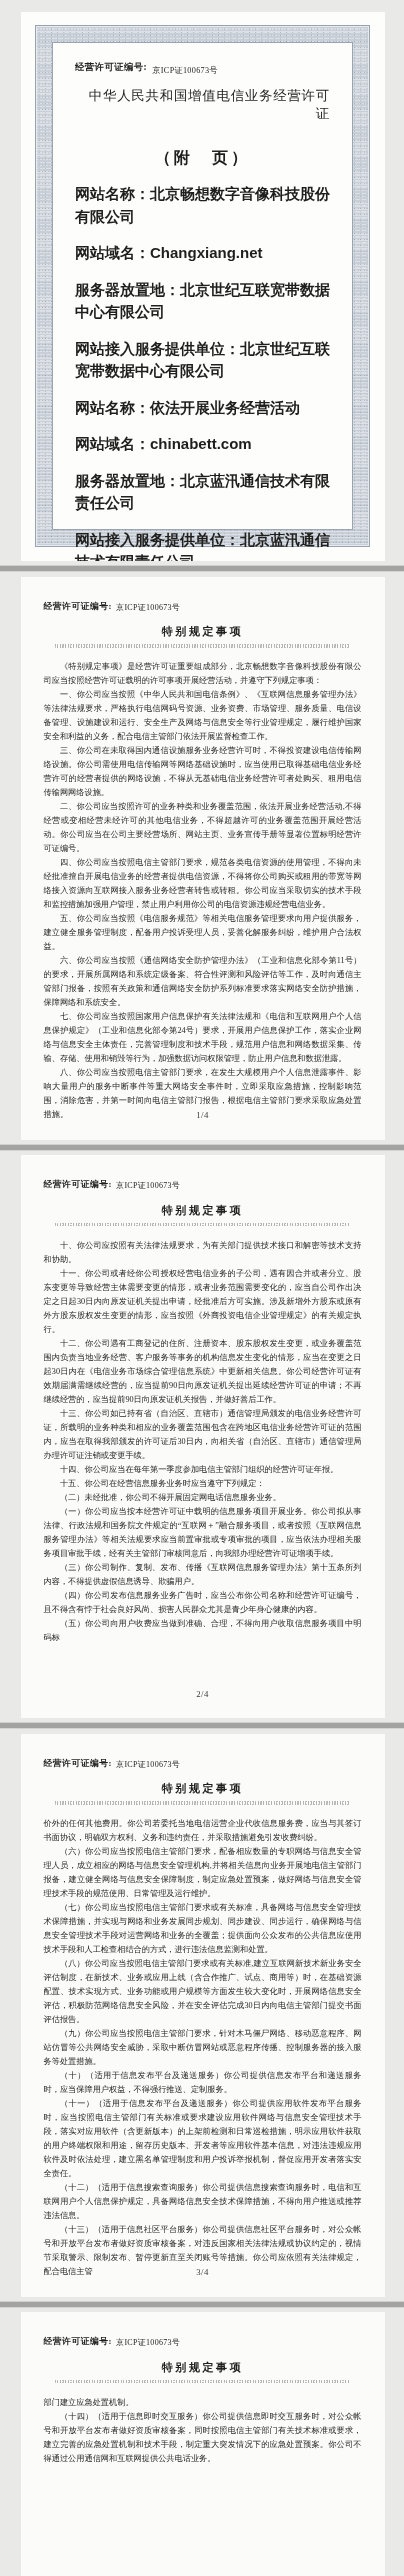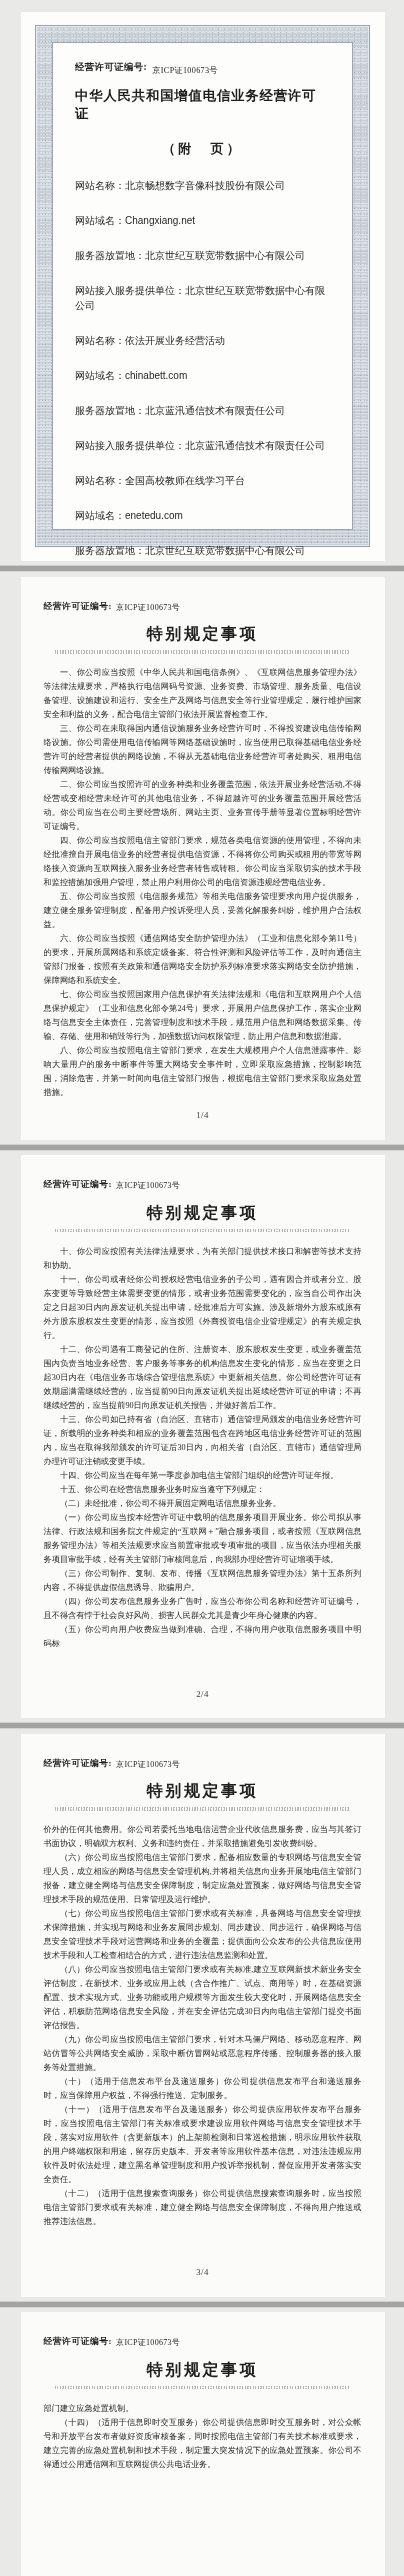--- a/index.html
+++ b/index.html
@@ -55,64 +55,64 @@
     font-weight:400;
     font-size:8.2px;
     letter-spacing:0.3px;
     position:relative;
     top:3.6px;
     left:5.2px;
   }
   .cert-title{
     margin:13.4px 0 0;
     font-size:13.4px;
-    font-weight:700;
-    text-align:left;
+    font-weight:400;
+    text-align:right;
     letter-spacing:0.8px;
   }
   .cert-subtitle{
-    margin-top:17px;
-    font-size:13px;
+    margin-top:25px;
+    font-size:16px;
     font-weight:700;
     text-align:center;
     letter-spacing:3.1px;
   }
   .cert-intro{
     margin:27px 0 5.2px;
     font-family:"Liberation Sans","DejaVu Sans",sans-serif;
     font-size:9.8px;
     font-weight:600;
     line-height:1.65;
   }
   .entry{
-    margin:20px 0 0;
+    margin:14px 0 0;
     font-family:"Liberation Sans","DejaVu Sans",sans-serif;
-    font-size:10px;
-    font-weight:400;
+    font-size:15px;
+    font-weight:700;
     line-height:1.5;
   }
 
   
   .page-sp{height:563px;padding:24px 23px 0;}
   .sp-header{
     font-size:8.8px;
     font-weight:700;
     letter-spacing:0.5px;
   }
   .sp-header .sp-no-value{
     font-weight:400;
     font-size:8px;
     position:relative;
     top:1px;
     left:4.1px;
     letter-spacing:0.3px;
   }
   .sp-title{
     margin:11.3px 0 0;
-    font-size:16px;
+    font-size:11px;
     font-weight:700;
     text-align:center;
     letter-spacing:2.6px;
   }
   .wavy-rule{
     height:3.6px;
     width:93%;
     margin:5.2px auto 12.4px;
     background:
       repeating-linear-gradient(100deg,#9b9b97 0 0.9px,transparent 0.9px 2.6px),
@@ -173,20 +173,21 @@
 
   <div class="page-gap"></div>
 
   <div class="page page-sp">
     <div class="sp-header">
       <span>经营许可证编号:</span><span class="sp-no-value">京ICP证100673号</span>
     </div>
     <h2 class="sp-title">特别规定事项</h2>
     <div class="wavy-rule"></div>
     <div class="sp-body">
+      <p>《特别规定事项》是经营许可证重要组成部分，北京畅想数字音像科技股份有限公司应当按照经营许可证载明的许可事项开展经营活动，并遵守下列规定事项：</p>
       <p>一、你公司应当按照《中华人民共和国电信条例》、《互联网信息服务管理办法》等法律法规要求，严格执行电信网码号资源、业务资费、市场管理、服务质量、电信设备管理、设施建设和运行、安全生产及网络与信息安全等行业管理规定，履行维护国家安全和利益的义务，配合电信主管部门依法开展监督检查工作。</p>
       <p>三、你公司在未取得国内通信设施服务业务经营许可时，不得投资建设电信传输网络设施。你公司需使用电信传输网等网络基础设施时，应当使用已取得基础电信业务经营许可的经营者提供的网络设施，不得从无基础电信业务经营许可者处购买、租用电信传输网网络设施。</p>
       <p>二、你公司应当按照许可的业务种类和业务覆盖范围，依法开展业务经营活动,不得经营或变相经营未经许可的其他电信业务，不得超越许可的业务覆盖范围开展经营活动。你公司应当在公司主要经营场所、网站主页、业务宣传手册等显著位置标明经营许可证编号。</p>
       <p>四、你公司应当按照电信主管部门要求，规范各类电信资源的使用管理，不得向未经批准擅自开展电信业务的经营者提供电信资源，不得将你公司购买或租用的带宽等网络接入资源向互联网接入服务业务经营者转售或转租。你公司应当采取切实的技术手段和监控措施加强用户管理，禁止用户利用你公司的电信资源违规经营电信业务。</p>
       <p>五、你公司应当按照《电信服务规范》等相关电信服务管理要求向用户提供服务，建立健全服务管理制度，配备用户投诉受理人员，妥善化解服务纠纷，维护用户合法权益。</p>
       <p>六、你公司应当按照《通信网络安全防护管理办法》（工业和信息化部令第11号）的要求，开展所属网络和系统定级备案、符合性评测和风险评估等工作，及时向通信主管部门报备，按照有关政策和通信网络安全防护系列标准要求落实网络安全防护措施，保障网络和系统安全。</p>
       <p>七、你公司应当按照国家用户信息保护有关法律法规和《电信和互联网用户个人信息保护规定》（工业和信息化部令第24号）要求，开展用户信息保护工作，落实企业网络与信息安全主体责任，完善管理制度和技术手段，规范用户信息和网络数据采集、传输、存储、使用和销毁等行为，加强数据访问权限管理，防止用户信息和数据泄露。</p>
       <p>八、你公司应当按照电信主管部门要求，在发生大规模用户个人信息泄露事件、影响大量用户的服务中断事件等重大网络安全事件时，立即采取应急措施，控制影响范围，消除危害，并第一时间向电信主管部门报告，根据电信主管部门要求采取应急处置措施。</p>
     </div>
     <div class="sp-pageno">1/4</div>
@@ -225,21 +226,22 @@
     <h2 class="sp-title">特别规定事项</h2>
     <div class="wavy-rule"></div>
     <div class="sp-body">
       <p class="cont">价外的任何其他费用。你公司若委托当地电信运营企业代收信息服务费，应当与其签订书面协议，明确双方权利、义务和违约责任，并采取措施避免引发收费纠纷。</p>
       <p>（六）你公司应当按照电信主管部门要求，配备相应数量的专职网络与信息安全管理人员，成立相应的网络与信息安全管理机构,并将相关信息向业务开展地电信主管部门报备，建立健全网络与信息安全保障制度，制定应急处置预案，做好网络与信息安全管理技术手段的规范使用、日常管理及运行维护。</p>
       <p>（七）你公司应当按照电信主管部门要求或有关标准，具备网络与信息安全管理技术保障措施，并实现与网络和业务发展同步规划、同步建设、同步运行，确保网络与信息安全管理技术手段对运营网络和业务的全覆盖；提供面向公众发布的公共信息应使用技术手段和人工检查相结合的方式，进行违法信息监测和处置。</p>
       <p>（八）你公司应当按照电信主管部门要求或有关标准,建立互联网新技术新业务安全评估制度，在新技术、业务或应用上线（含合作推广、试点、商用等）时，在基础资源配置、技术实现方式、业务功能或用户规模等方面发生较大变化时，开展网络信息安全评估，积极防范网络信息安全风险，并在安全评估完成30日内向电信主管部门提交书面评估报告。</p>
       <p>（九）你公司应当按照电信主管部门要求，针对木马僵尸网络、移动恶意程序、网站仿冒等公共网络安全威胁，采取中断仿冒网站或恶意程序传播、控制服务器的接入服务等处置措施。</p>
       <p>（十）（适用于信息发布平台及递送服务）你公司提供信息发布平台和递送服务时，应当保障用户权益，不得强行推送、定制服务。</p>
       <p>（十一）（适用于信息发布平台及递送服务）你公司提供应用软件发布平台服务时，应当按照电信主管部门有关标准或要求建设应用软件网络与信息安全管理技术手段，落实对应用软件（含更新版本）的上架前检测和日常巡检措施，明示应用软件获取的用户终端权限和用途，留存历史版本、开发者等应用软件基本信息，对违法违规应用软件及时依法处理，建立黑名单管理制度和用户投诉举报机制，督促应用开发者落实安全责任。</p>
-      <p>（十二）（适用于信息搜索查询服务）你公司提供信息搜索查询服务时，应当按照电信主管部门要求或有关标准，建立健全网络与信息安全保障制度，不得向用户推送或推荐违法信息。</p>
+      <p>（十二）（适用于信息搜索查询服务）你公司提供信息搜索查询服务时，电信和互联网用户个人信息保护规定，具备网络信息安全技术保障措施，不得向用户推送或推荐违法信息。</p>
+      <p>（十三）（适用于信息社区平台服务）你公司提供信息社区平台服务时，对公众帐号和开放平台发布者做好资质审核备案，对违反国家相关法律法规或协议约定的，视情节采取警示、限制发布、暂停更新直至关闭账号等措施。你公司应依照有关法律规定，配合电信主管</p>
     </div>
     <div class="sp-pageno">3/4</div>
   </div>
 
   <div class="page-gap"></div>
 
   <div class="page page-sp">
     <div class="sp-header">
       <span>经营许可证编号:</span><span class="sp-no-value">京ICP证100673号</span>
     </div>

